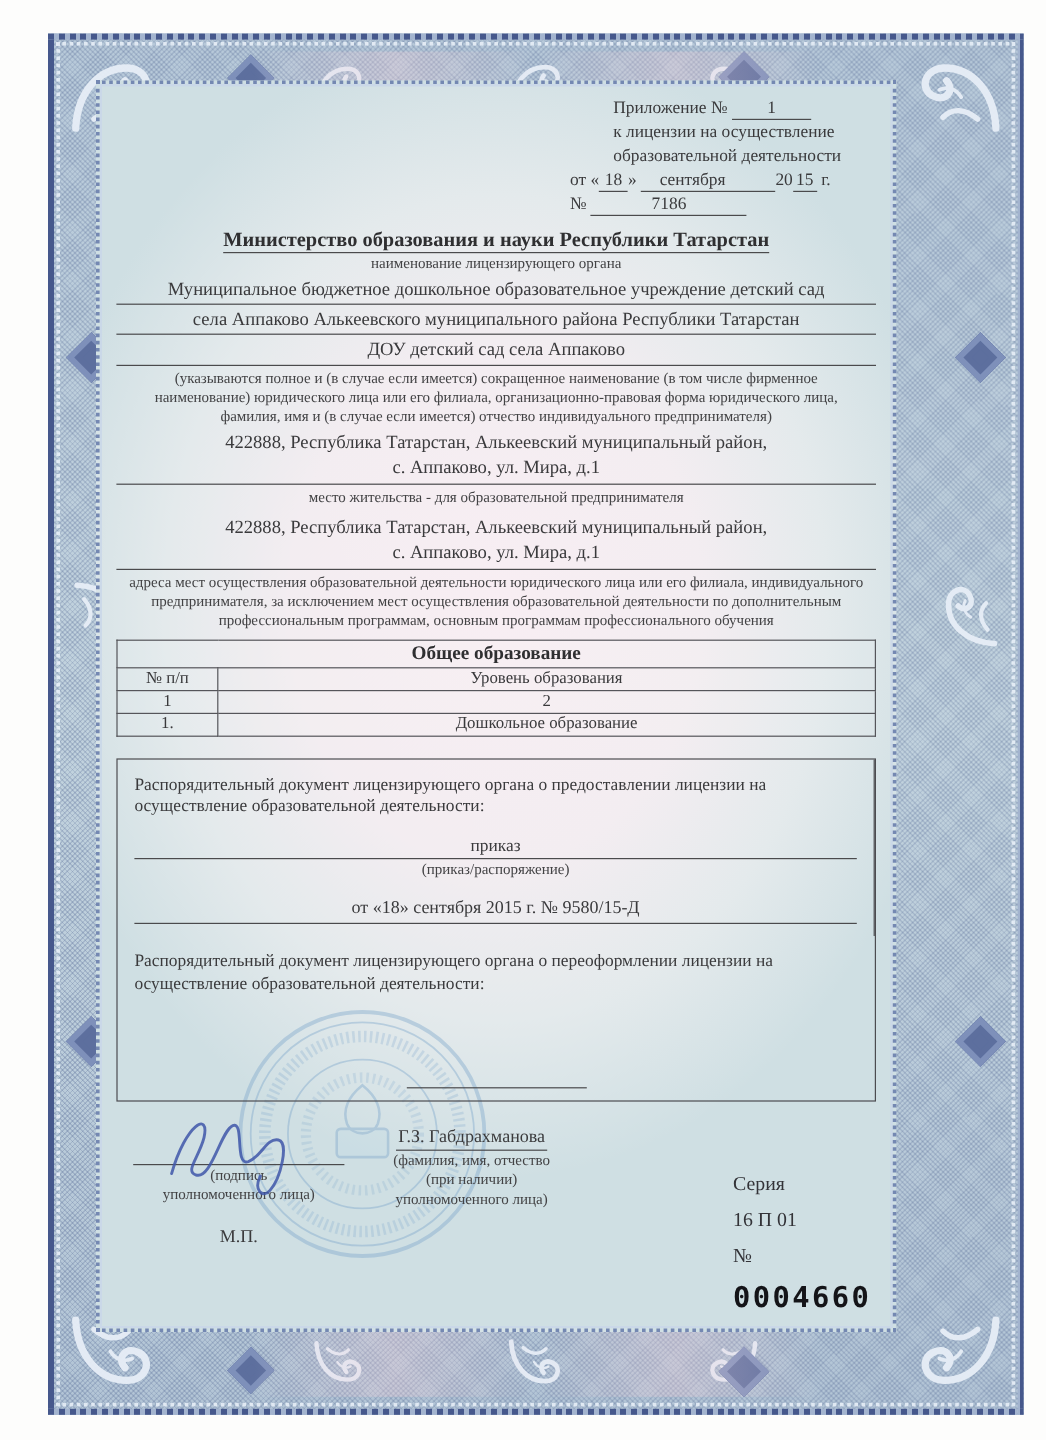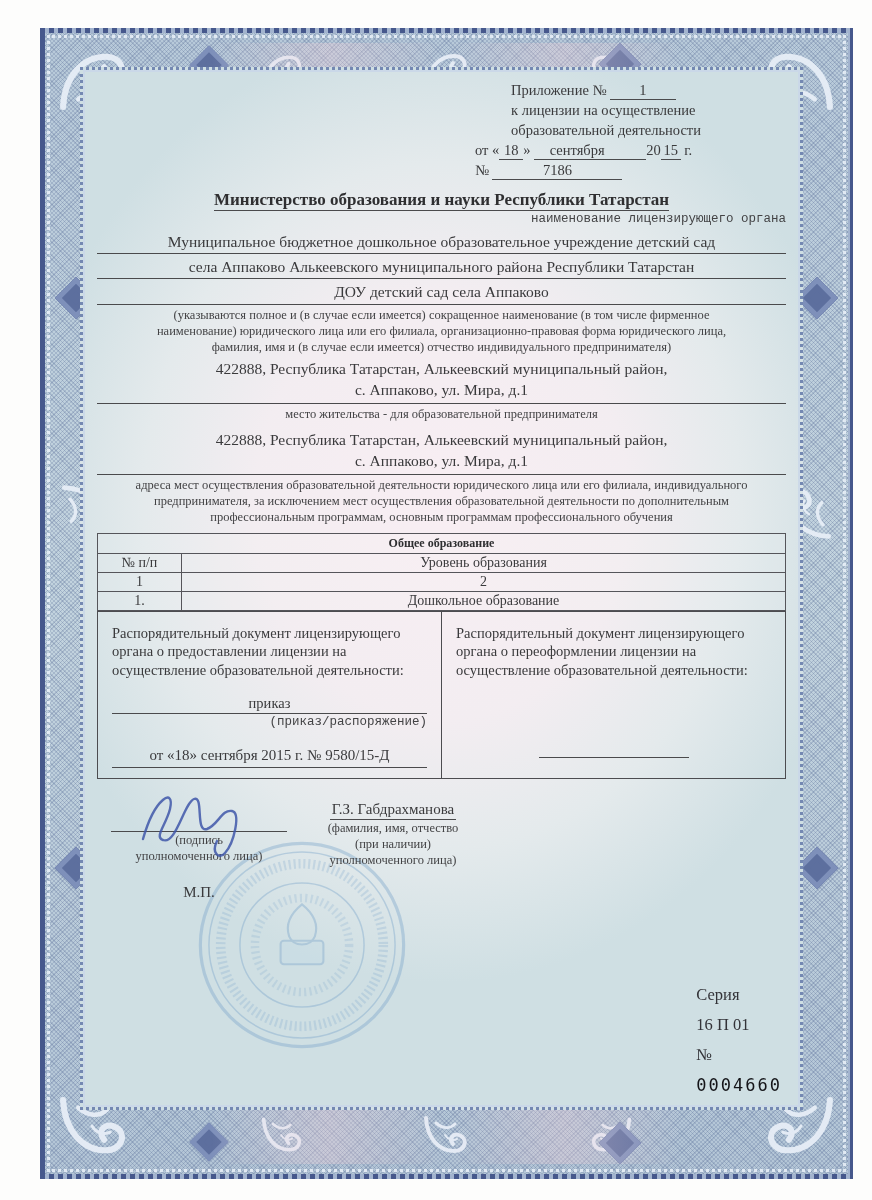--- a/index.html
+++ b/index.html
@@ -37,57 +37,57 @@
   .diamond {
     position:absolute; width:38px; height:38px; background:#5d6f9e;
     transform:rotate(45deg);
     box-shadow: inset 0 0 0 5px #7habc; box-shadow: inset 0 0 0 5px #7e90ba, inset 0 0 0 10px #5d6f9e;
   }
   .flourish { position:absolute; color:#e7eef7; opacity:.95; }
   .flourish svg { display:block; }
 
   
   .inner {
-    position:absolute; left:80px; top:67px; width:723px; height:1043px;
+    position:absolute; left:80px; top:67px; width:667px; height:1043px;
     background:
       radial-gradient(ellipse 58% 46% at 50% 42%, #f8eef3 0%, #f3edf1 45%, #e4eaec 72%, #cfdfe3 100%);
     border:3px dotted #7488b2;
     box-shadow: inset 0 0 0 2px rgba(200,214,232,.8);
     overflow:hidden;
   }
   .content { position:absolute; inset:0; padding:10px 14px; font-size:15px; }
 
   .u { display:inline-block; border-bottom:1px solid #4a4a4c; text-align:center; line-height:1.15; }
   .rule { border-bottom:1px solid #4a4a4c; }
-  .center { text-align:right;font-family:Liberation Mono, monospace; }
+  .center { text-align:center; }
   .small { font-size:12.5px; line-height:1.28; color:#434345; }
 
   
   .hdr { margin-left:378px; width:262px; font-size:14.5px; line-height:1.38; }
   .hdr .ind { padding-left:36px; }
 
   
   .title { margin-top:10px; text-align:center; font-size:17px; font-weight:bold; color:#2f2f31; }
   .title .u { border-bottom-width:1.5px; }
 
   .orgline { margin-top:2px; text-align:center; font-size:15.5px; line-height:1.45; }
   .addr { margin-top:4px; text-align:center; font-size:15.5px; line-height:1.35; padding-bottom:2px; }
   .cap { max-width:612px; margin:2px auto 0; text-align:center; }
 
   
   table.edu { width:100%; margin-top:8px; border-collapse:collapse; }
   table.edu td {
     border:1px solid #55555a; padding:1px 6px; font-size:14px; text-align:center;
     background:rgba(255,255,255,.06);
   }
-  table.edu td.t { font-size:12px; font-weight:bold; padding:2px 6px; color:#2f2f31; }
+  table.edu td.t { font-size:16px; font-weight:bold; padding:2px 6px; color:#2f2f31; }
   table.edu td.c1 { width:84px; }
 
   
-  .orders { display:flex; border:1.5px solid #4c4c50; }
+  .orders { margin-top:18px; display:flex; border:1.5px solid #4c4c50;flex-direction:column; }
   .obox { flex:1; padding:12px 14px 10px; font-size:14.5px; line-height:1.3; }
   .obox.left { border-right:1.5px solid #4c4c50; }
   .obox p { margin-bottom:10px; }
   .fill { border-bottom:1px solid #4a4a4c; text-align:center; }
   .obox .date { margin-top:16px; font-size:15px; border-bottom:1px solid #4a4a4c; text-align:center; padding-bottom:1px; }
   .obox.right .blank { width:150px; margin:64px auto 0; border-bottom:1px solid #4a4a4c; height:14px; }
 
   
   .sig { margin-top:22px; display:flex; position:relative; }
   .sig .c1 { width:268px; font-size:15px; line-height:1.32; }
@@ -101,21 +101,21 @@
 
   
   .seal { position:absolute; left:112px; top:768px; width:214px; height:214px; opacity:.42; }
 
   
   .serial {
     position:absolute; right:18px; bottom:12px; font-size:16.5px; color:#333338;
     display:flex; align-items:baseline; gap:10px;flex-direction:column;
   }
   .serial .digits {
-    font-family:"DejaVu Sans Mono",monospace; font-weight:normal; font-size:17px;
+    font-family:"DejaVu Sans Mono",monospace; font-weight:bold; font-size:24px;
     letter-spacing:2px; color:#141418;
   }
 </style>
 </head>
 <body>
 
 <div class="page">
 
   <div class="frame">
     <svg width="0" height="0" style="position:absolute">

